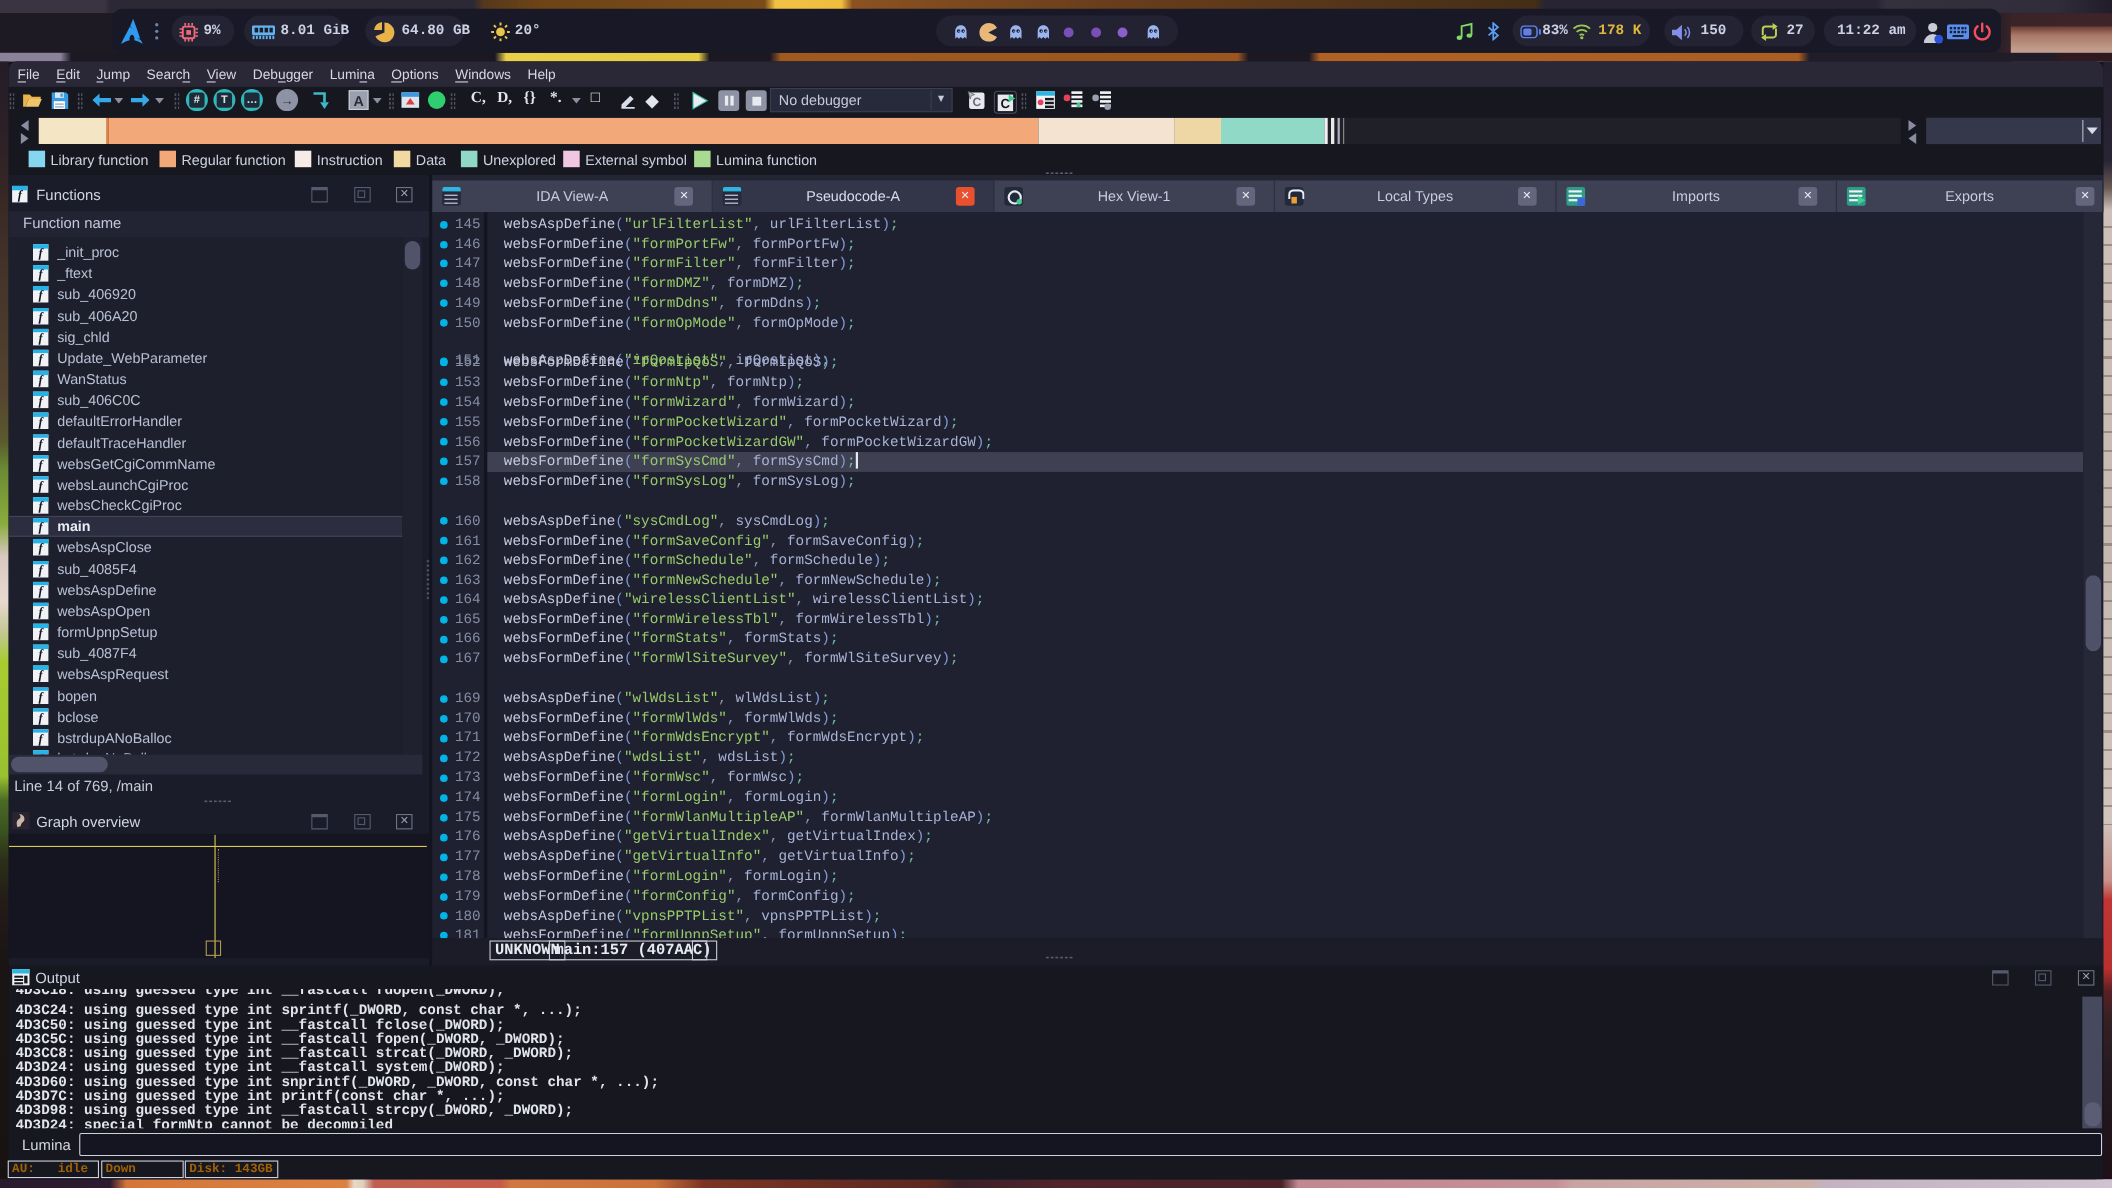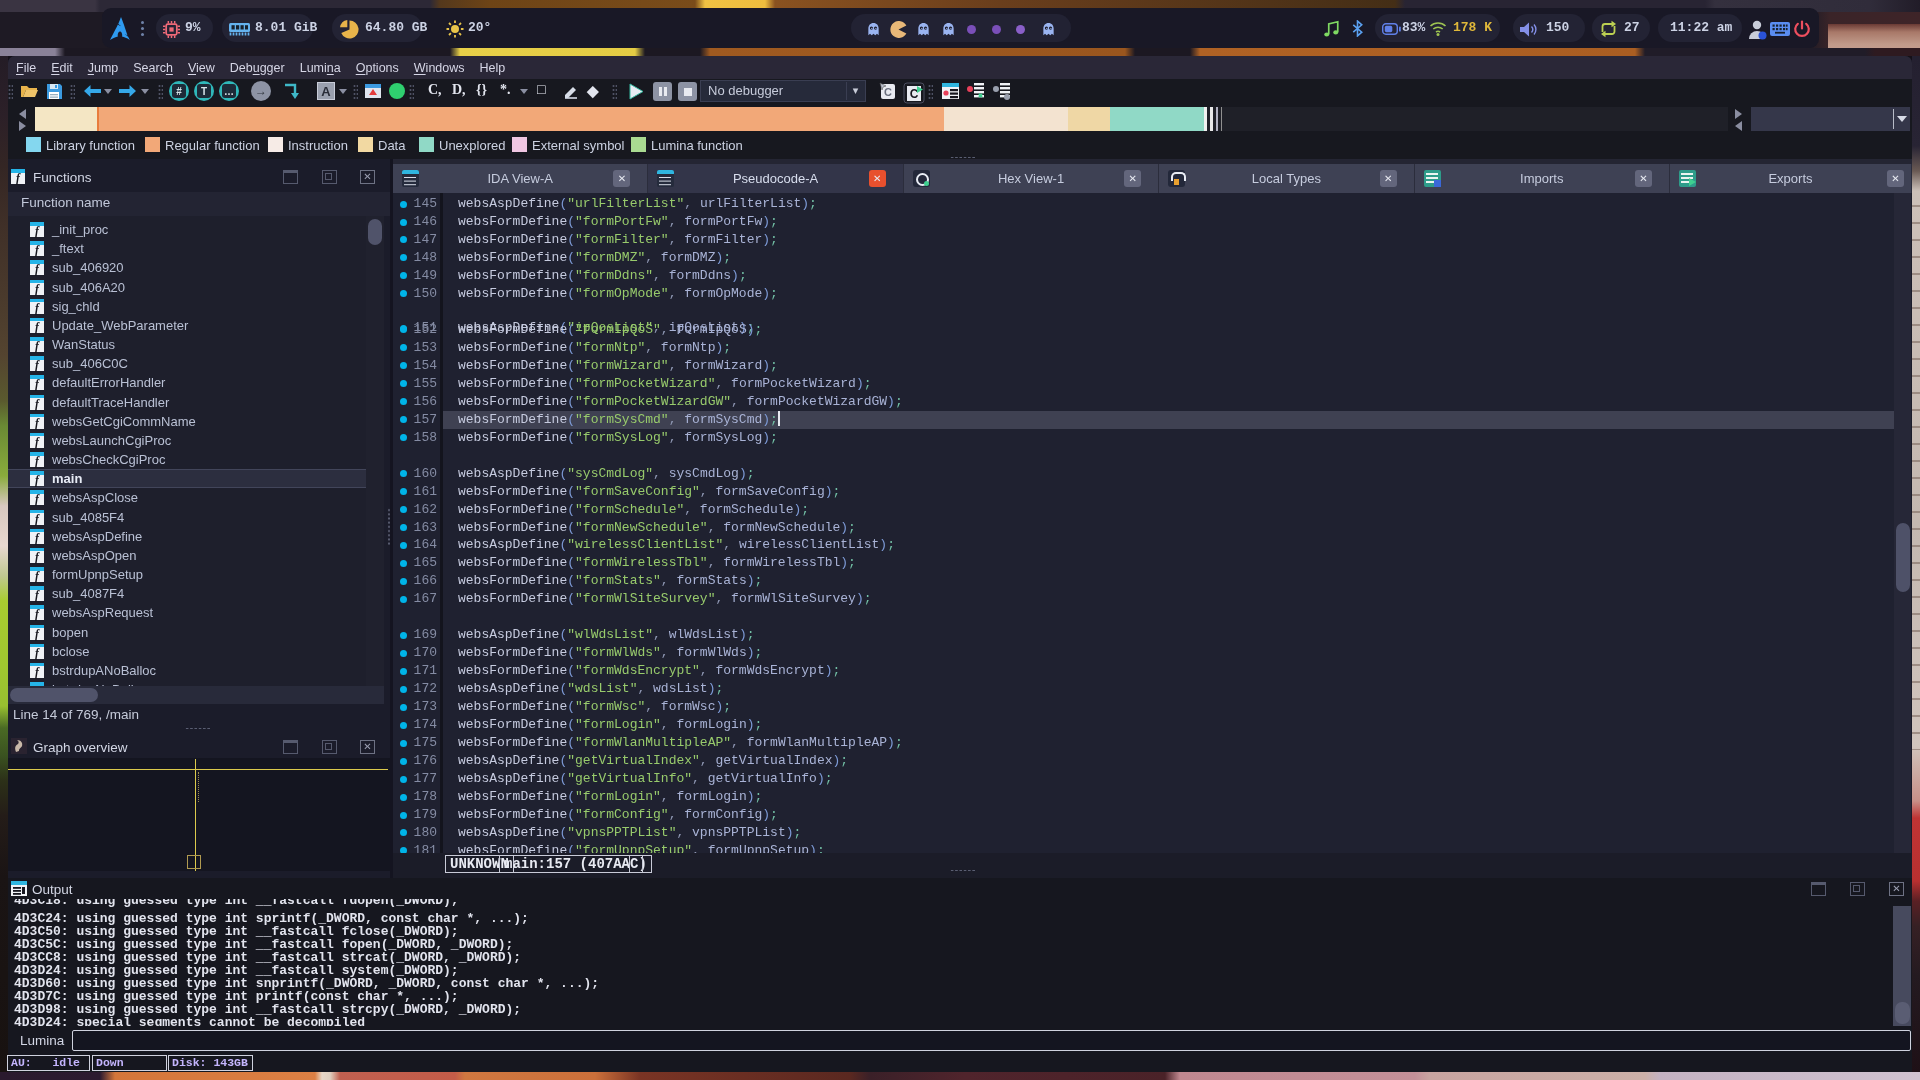--- a/index.html
+++ b/index.html
@@ -109,21 +109,21 @@
 .sbox{position:absolute;top:2px;height:18px;border:1px solid #c9cbd8;line-height:16px;padding:0 4px;white-space:pre}
 
 #output{position:absolute;left:8px;top:878px;width:1904px;height:148px;background:#16171f}
 #outclip{position:absolute;left:8px;top:899px;width:1880px;height:127px;overflow:hidden}
 .orow{position:absolute;left:6px;font-family:"Liberation Mono",monospace;font-weight:bold;font-size:13px;color:#e2e4ee;white-space:pre;line-height:13px}
 #ovtrack{position:absolute;left:1893px;top:906px;width:18px;height:120px;background:#474a5e}
 #ovthumb{position:absolute;left:1894.5px;top:1002px;width:15px;height:22px;border-radius:7px;background:#5a5d73}
 
 #pyrow{position:absolute;left:8px;top:1026px;width:1904px;height:27px;background:#16171f}
 #pyinput{position:absolute;left:72px;top:1030px;width:1839px;height:21px;border:1px solid #cfd2de;border-radius:2px;background:#141520}
-#statusrow{position:absolute;left:8px;top:1053px;width:1904px;height:19px;background:#16171f;font-family:"Liberation Mono",monospace;font-weight:bold;font-size:12.5px;color:#c4b5fd}
+#statusrow{position:absolute;left:8px;top:1053px;width:1904px;height:19px;background:#16171f;font-family:"Liberation Mono",monospace;font-weight:bold;font-size:12.5px;color:#a16207}
 .stbox{position:absolute;top:2px;height:16px;border:1px solid #cfd2de;line-height:14px;white-space:pre;padding:0 3px;font-size:11.5px}
 </style></head><body>
 <div id="root">
 
 <div style="position:absolute;left:0;top:0;width:1920px;height:56px;background:#221c28"></div>
 <div style="position:absolute;left:0;top:0;width:1920px;height:12px;background:linear-gradient(90deg,#3a3442 0,#3a3442 95px,#2c2836 100px,#2c2836 430px,#54381c 440px,#6e4416 490px,#7a4c1a 695px,#f0c243 705px,#eebd3e 765px,#8a5220 775px,#6a3e1c 1000px,#442e16 1395px,#282433 1405px,#282433 1705px,#34303e 1715px,#302c3a 1870px,#211c28 1920px)"></div>
 <div style="position:absolute;left:0;top:12px;width:1920px;height:36px;background:linear-gradient(90deg,#1e1a24 0,#1e1a24 420px,#241c1c 460px,#2a1e16 700px,#2e2014 1130px,#261c18 1400px,#201c26 1500px,#201c26 1810px,#3a2428 1830px,#3e2428 1920px)"></div>
 <div style="position:absolute;left:1828px;top:24px;width:92px;height:32px;background:linear-gradient(180deg,#6a3a34 0,#a87868 8px,#c09a8a 20px,#c8a294 32px)"></div>
 <div style="position:absolute;left:0;top:48px;width:1920px;height:8px;background:linear-gradient(90deg,#8a8298 0,#8a8298 55px,#1c1822 65px,#1c1822 450px,#e8d048 460px,#e4cc44 635px,#1c1822 645px,#1c1822 700px,#a05a20 710px,#9a561e 1125px,#1c1822 1135px,#1c1822 1190px,#b06224 1200px,#aa5e22 1635px,#201c28 1645px,#201c28 1865px,#2e1a20 1875px,#2e1a20 1920px)"></div>
 <div style="position:absolute;left:0;top:56px;width:8px;height:1016px;background:
@@ -737,21 +737,21 @@
 <div id="outclip">
       <div class="orow" style="top:-5px">4D3C18: using guessed type int __fastcall fdopen(_DWORD);</div>
       <div class="orow" style="top:12.5px">4D3C24: using guessed type int sprintf(_DWORD, const char *, ...);</div>
       <div class="orow" style="top:25.5px">4D3C50: using guessed type int __fastcall fclose(_DWORD);</div>
       <div class="orow" style="top:38.5px">4D3C5C: using guessed type int __fastcall fopen(_DWORD, _DWORD);</div>
       <div class="orow" style="top:51.5px">4D3CC8: using guessed type int __fastcall strcat(_DWORD, _DWORD);</div>
       <div class="orow" style="top:64.5px">4D3D24: using guessed type int __fastcall system(_DWORD);</div>
       <div class="orow" style="top:77.5px">4D3D60: using guessed type int snprintf(_DWORD, _DWORD, const char *, ...);</div>
       <div class="orow" style="top:90.5px">4D3D7C: using guessed type int printf(const char *, ...);</div>
       <div class="orow" style="top:103.5px">4D3D98: using guessed type int __fastcall strcpy(_DWORD, _DWORD);</div>
-      <div class="orow" style="top:116.5px">4D3D24: special segments cannot be decompiled</div>
+      <div class="orow" style="top:116.5px">4D3D24: special formNtp cannot be decompiled</div>
     </div>
 <div id="ovtrack"></div>
     <div id="ovthumb"></div>
 <div id="pyrow"></div>
 <span class="ptitle" style="left:20px;top:1033px">Lumina</span>
 <div id="pyinput"></div>
 <div id="statusrow">
   <span class="stbox" style="left:-1px;width:83px">AU:   idle</span>
   <span class="stbox" style="left:84px;width:75px">Down</span>
   <span class="stbox" style="left:160px;width:85px">Disk: 143GB</span>

